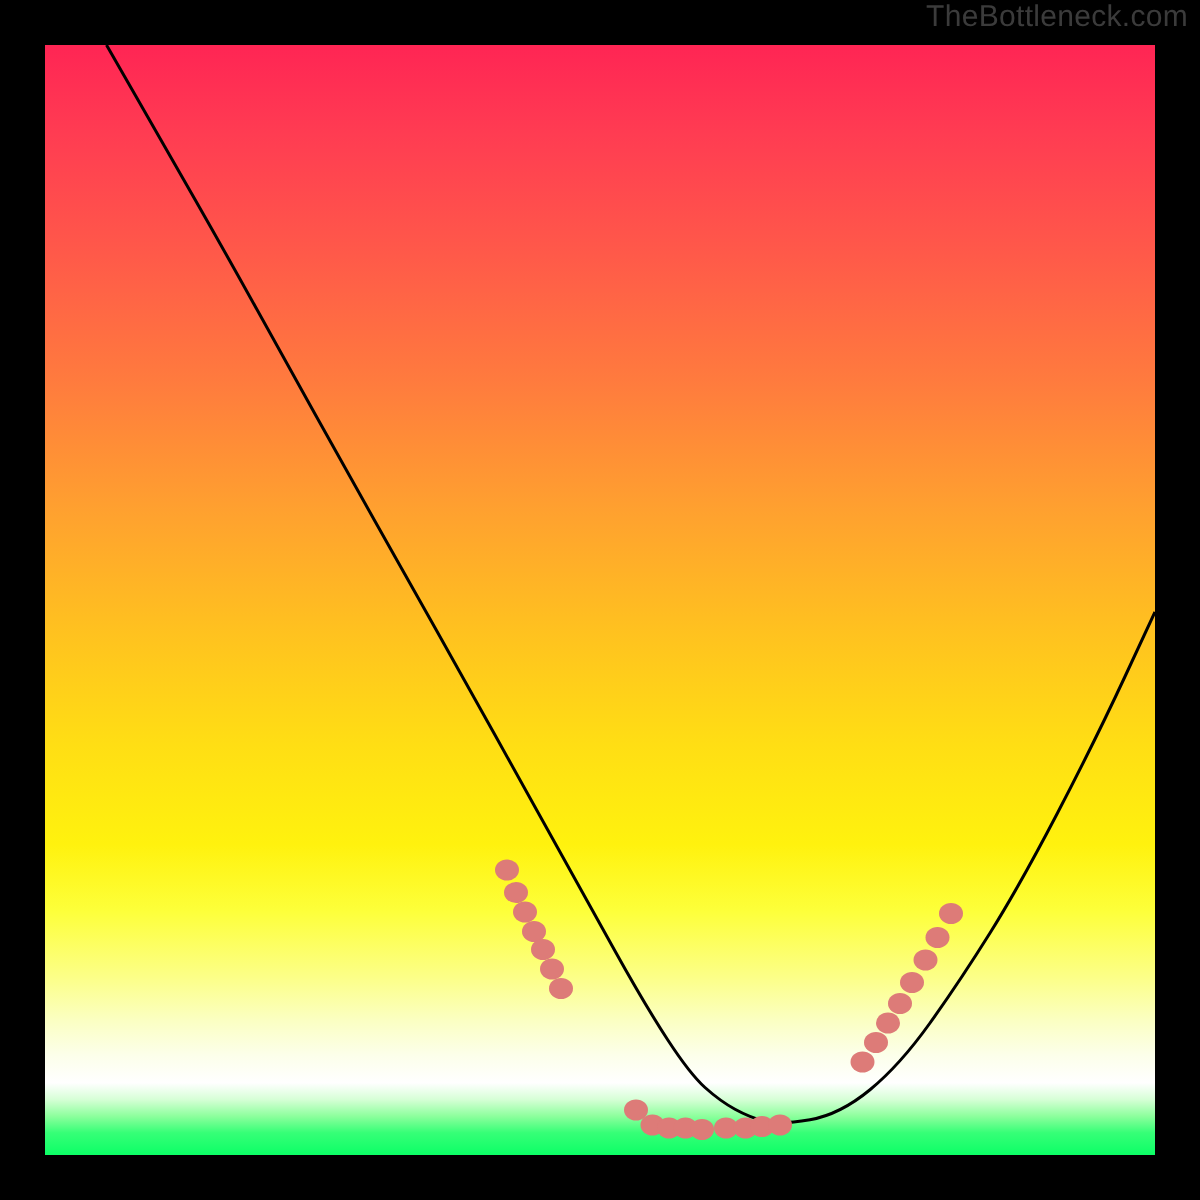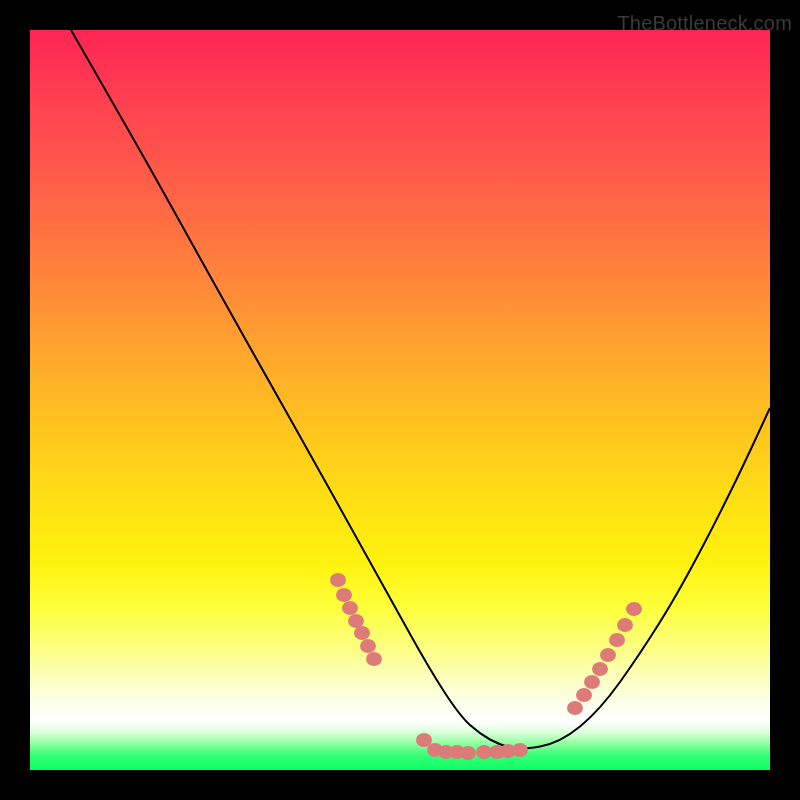--- a/index.html
+++ b/index.html
@@ -47,21 +47,21 @@
   }
   .plot svg {
     position: absolute;
     left: 0;
     top: 0;
     width: 740px;
     height: 740px;
   }
   .attribution {
     position: absolute;
-    top: 12px;
+    top: 0;
     right: 8px;
     color: #3b3b3b;
     font-size: 20px;
     letter-spacing: 0.2px;
     font-weight: 400;
     user-select: none;
   }
 </style>
 </head>
 <body>

